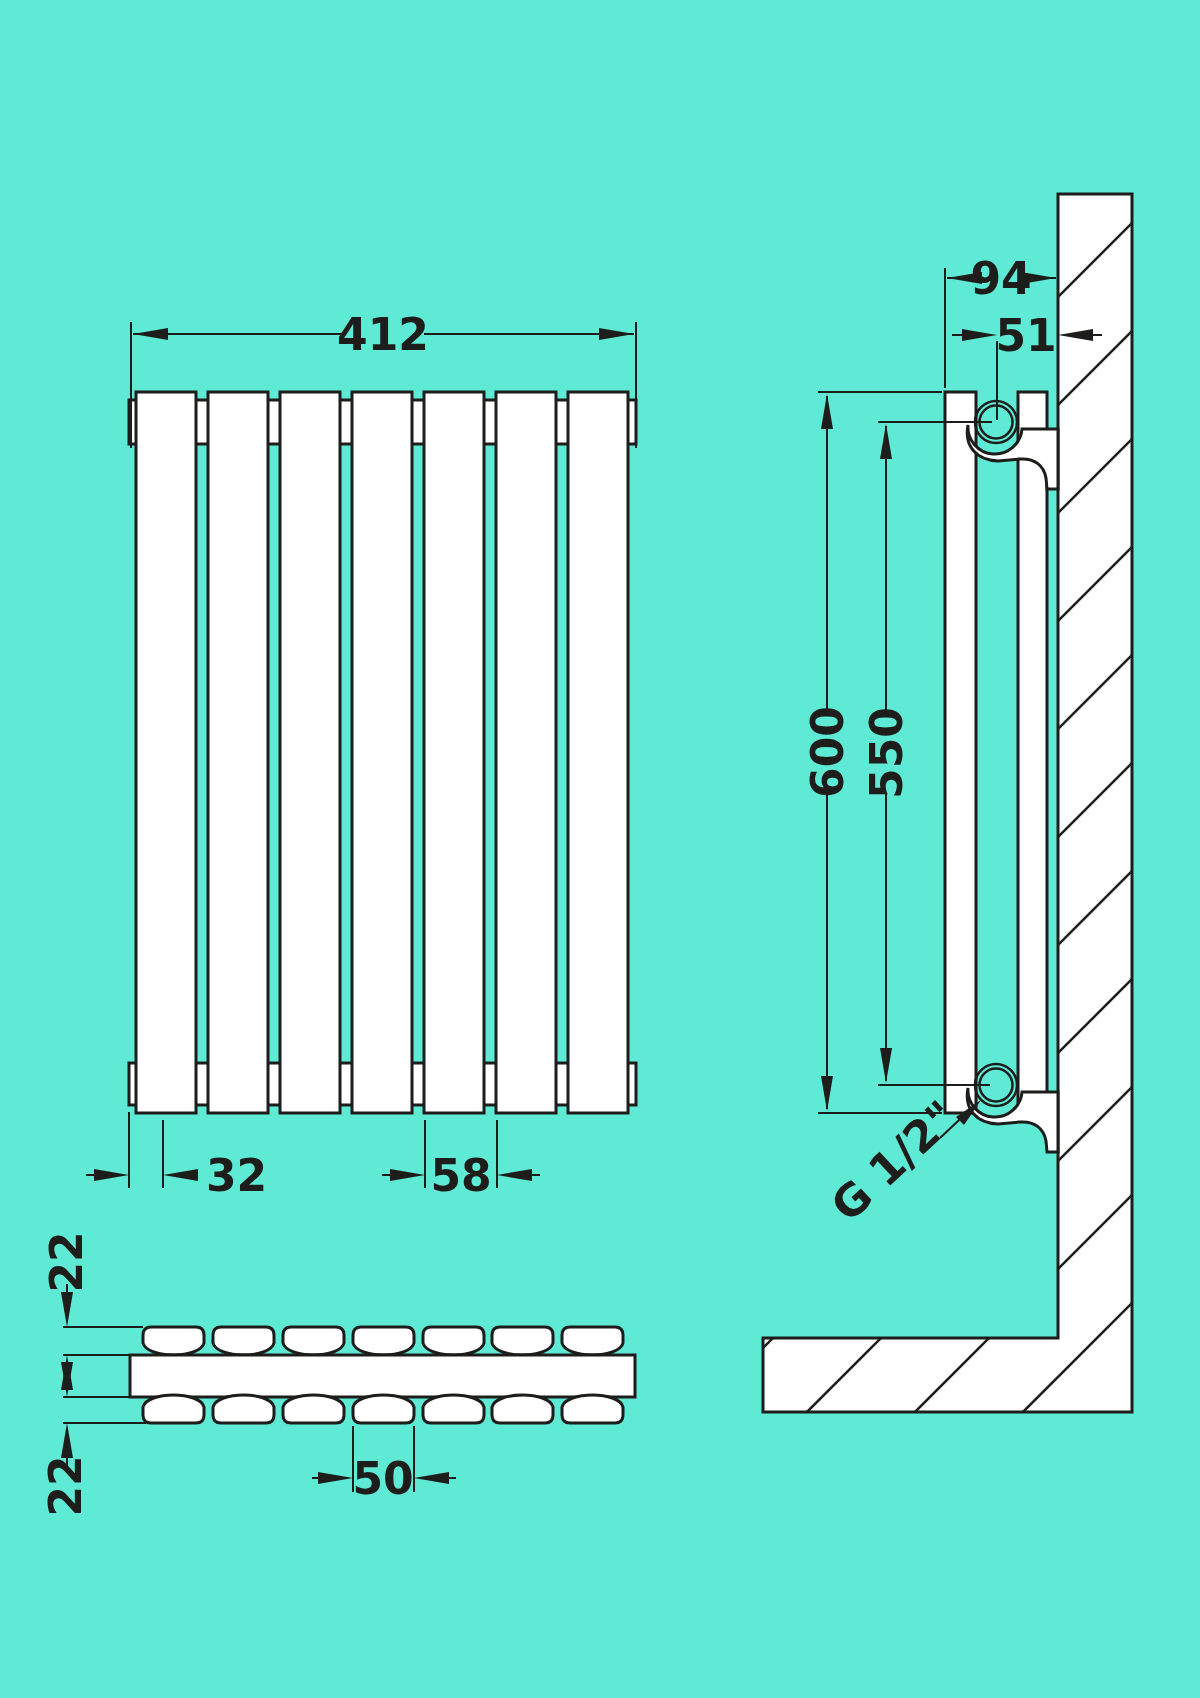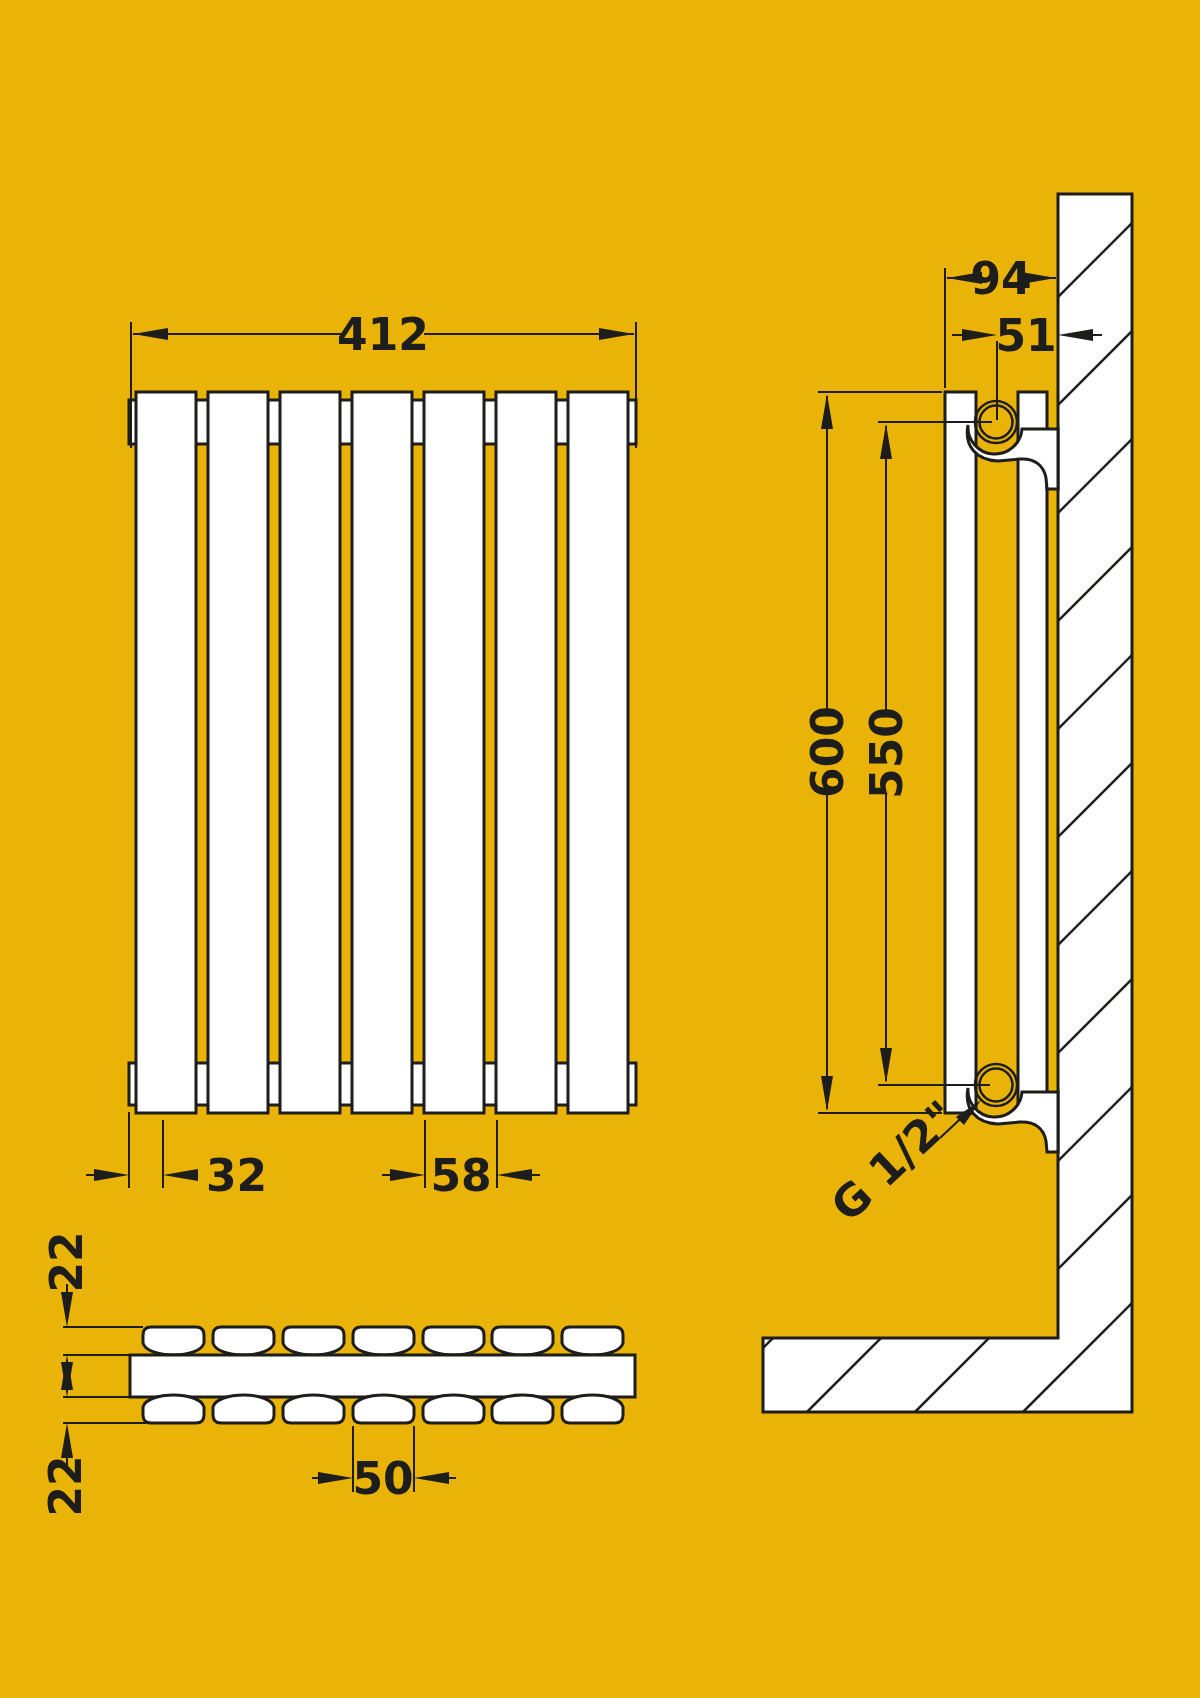--- a/index.html
+++ b/index.html
@@ -1,16 +1,16 @@
 <!DOCTYPE html>
 <html><head>
 <meta charset="utf-8">
 <style>
   html,body{margin:0;padding:0;background:#ffffff;}
-  .page{width:1200px;height:1698px;background:#eab308;position:relative;}
+  .page{width:1200px;height:1698px;background:#5eead4;position:relative;}
   svg{display:block;}
   .outline{fill:#ffffff;stroke:#1d1d1b;stroke-width:3;}
   .thin{fill:none;stroke:#1d1d1b;stroke-width:2;}
   .hatch{fill:none;stroke:#1d1d1b;stroke-width:2.5;}
   .arrow{fill:#1d1d1b;stroke:none;}
   .ring{fill:none;stroke:#1d1d1b;stroke-width:2.5;}
   text{font-family:"DejaVu Sans","Liberation Sans",sans-serif;font-weight:700;
        font-size:44px;fill:#1d1d1b;}
 </style>
 </head>

